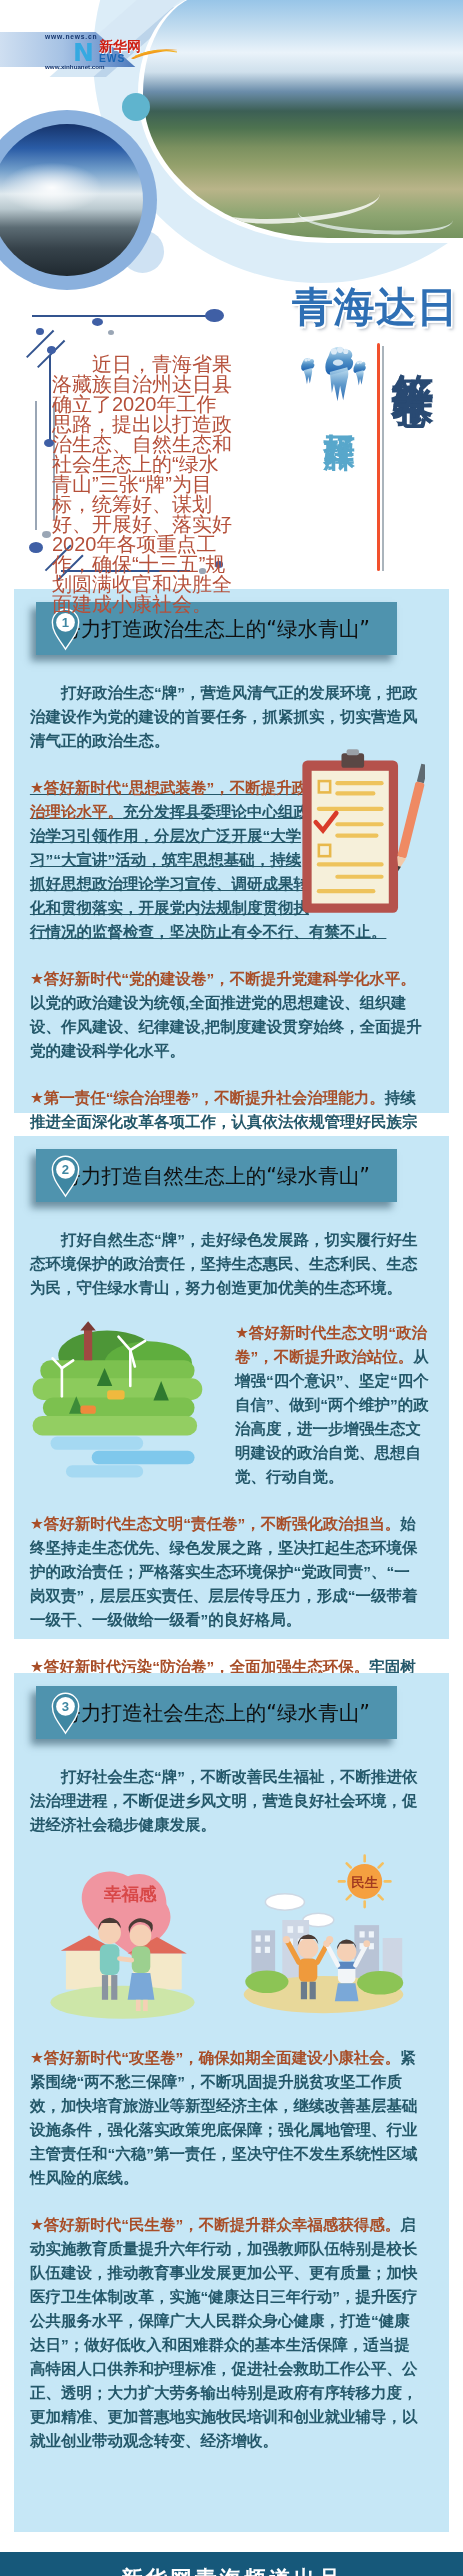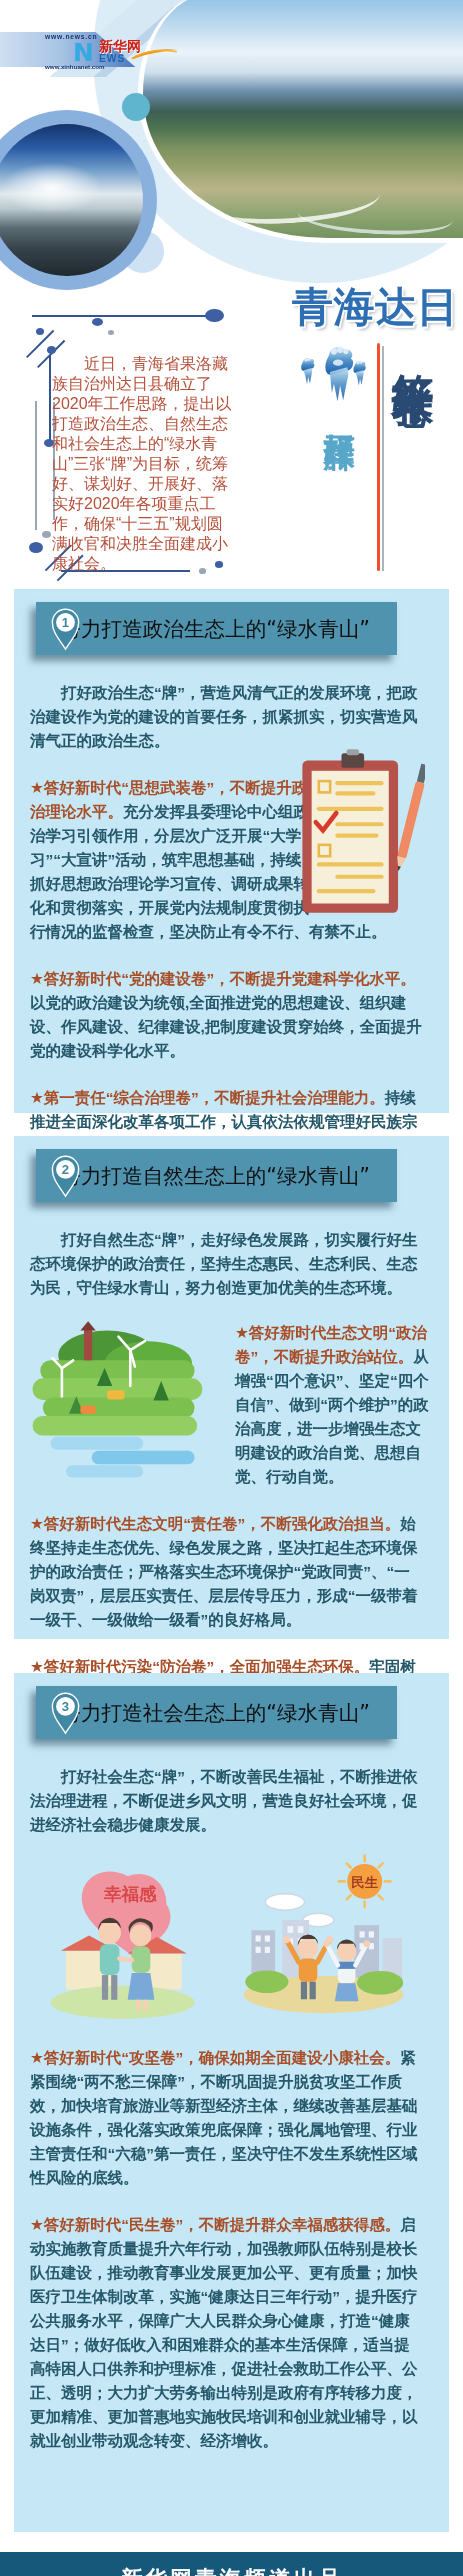--- a/index.html
+++ b/index.html
@@ -44,21 +44,21 @@
   }
   .dot-teal{position:absolute;left:122px;top:93px;width:28px;height:28px;border-radius:50%;background:#5fb4ce;z-index:3;}
   .dot-pale{position:absolute;left:121px;top:230px;width:43px;height:43px;border-radius:50%;background:#cfe2f3;z-index:2;}
 
   
   .ib-line{background:#33548f;position:absolute;z-index:4;}
   .ib-dot{border-radius:50%;position:absolute;z-index:4;background:#3f5fa5;}
   .ib-gray{background:#9aa6b5;}
   .hero-intro{
     position:absolute;left:52px;top:354px;width:184px;z-index:5;
-    font-size:16px;line-height:20px;color:#b5503a;text-indent:2em;
+    font-size:20px;line-height:20px;color:#b5503a;text-indent:2em;
   }
 
   .hero-title{
     position:absolute;left:292px;top:280px;z-index:5;width:175px;
     font-size:41px;font-weight:800;color:#2e6fb4;letter-spacing:0.5px;white-space:nowrap;
     font-family:"DejaVu Sans",sans-serif;
     text-shadow:-1.5px -1.5px 0 #fff,1.5px -1.5px 0 #fff,-1.5px 1.5px 0 #fff,1.5px 1.5px 0 #fff,2.6px 3.1px 3.1px rgba(20,40,70,.35);
   }
   .fists{position:absolute;left:298px;top:336px;z-index:4;}
   .vline-red{position:absolute;left:377px;top:343px;width:3.1px;height:228px;background:#f2502c;border-radius:1.5px;z-index:4;}
@@ -90,21 +90,21 @@
   .banner .btitle{
     margin-left:24px;font-size:20.6px;font-weight:400;color:#0e0e0e;white-space:nowrap;
     font-family:"DejaVu Sans",sans-serif;
   }
   .sec-intro{
     margin:26px 26px 0 15.5px;font-size:15.5px;line-height:24px;color:#24586a;
     font-weight:700;text-indent:2em;
   }
   .bullet{margin:23px 26px 0 15.5px;font-size:15.5px;line-height:24px;color:#24586a;font-weight:700;}
   .lead{color:#a84e28;}
-  .clip-wrap{position:relative;}
+  .clip-wrap{position:relative;text-decoration:underline;}
   .clip-float{float:right;width:111px;height:152px;margin:-31px -3.1px 2.1px 6.2px;}
   .clipboard-svg{position:absolute;right:-2.1px;top:-34px;}
 
   .media-row{display:flex;margin:18.5px 20.6px 0 15.5px;align-items:flex-start;}
   .media-row .illo{flex:0 0 180px;}
   .media-row .mtext{flex:1;margin-left:25px;margin-top:2.1px;}
   .media-row .bullet{margin:0;}
 
   .illo-row{display:flex;margin:15.5px 15.5px 0 20.6px;gap:26px;align-items:center;}
 

